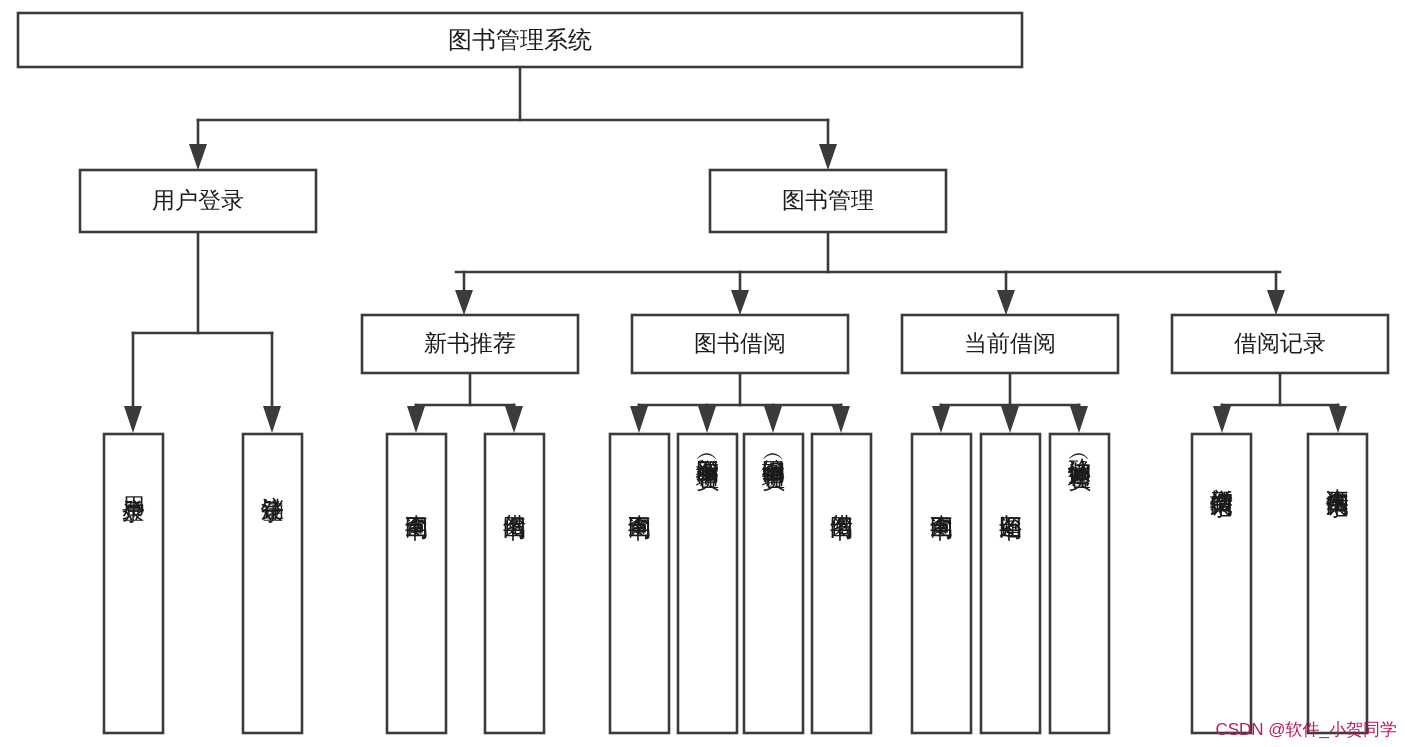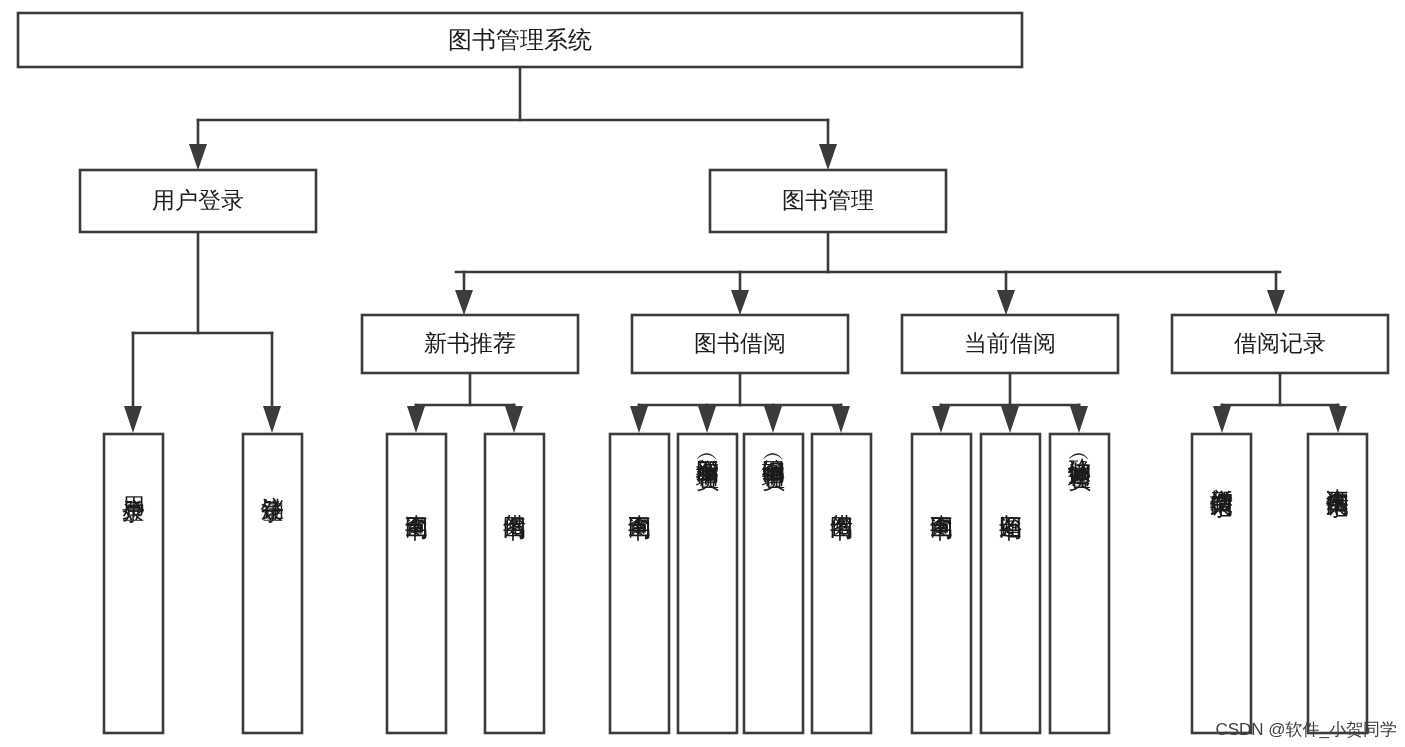--- a/index.html
+++ b/index.html
@@ -68,21 +68,21 @@
     color: #1b1b1b;
     letter-spacing: 1.5px;
     white-space: nowrap;
   }
   .watermark {
     position: absolute;
     right: 8px;
     bottom: 6px;
     font-family: "Liberation Sans", "DejaVu Sans", sans-serif;
     font-size: 17px;
-    color: #404040;
+    color: #be185d;
     white-space: nowrap;
   }
 </style>
 </head>
 <body>
 
 <div id="diagram-root">
 
   <svg id="flowchart" viewBox="0 0 1405 747">
 

